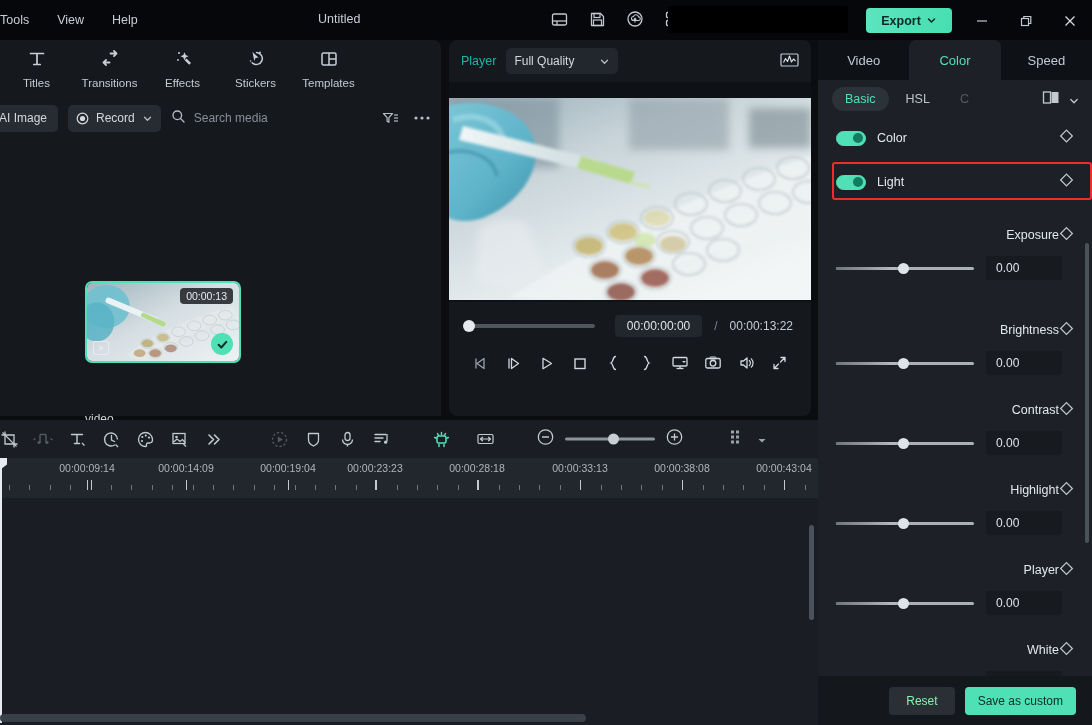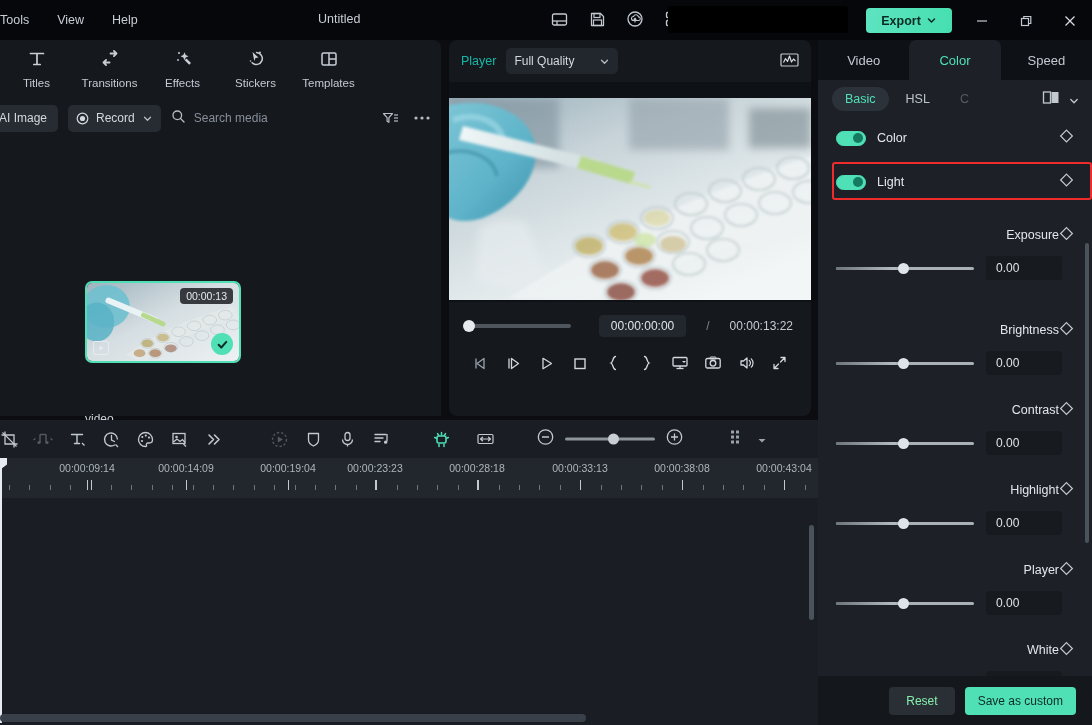--- a/index.html
+++ b/index.html
@@ -133,21 +133,21 @@
     cursor: pointer;
   }
   .scope-ic { position: absolute; right: 12px; top: 12px; cursor: pointer; }
   .pv-stage {
     position: absolute; left: 0; top: 42px; width: 362px; height: 220px;
     background: #0e1115; overflow: hidden;
   }
   .pv-video { position: absolute; left: 0; top: 16px; width: 362px; height: 202px; }
 
   .pv-ctrl { position: absolute; left: 0; top: 270px; width: 362px; }
-  .scrub-row { display: flex; align-items: center; gap: 12px; padding: 0 18px;
+  .scrub-row { display: flex; align-items: center; gap: 4px; padding: 0 18px;
                height: 32px; }
   .scrub-track { position: relative; width: 155px; height: 4px;
                  background: #50565e; border-radius: 2px; cursor: pointer; }
   .scrub-knob { position: absolute; left: -4px; top: -4px; width: 12px;
                 height: 12px; border-radius: 50%; background: #e6eaef; }
   .tc-box { margin-left: 16px; background: #22272e; border-radius: 4px;
             padding: 4px 12px; font-size: 12px; color: #dfe4ea; cursor: text; }
   .tc-sep { margin: 0 8px; font-size: 12px; color: #7d858f; }
   .tc-total { font-size: 12px; color: #c6ccd4; }
   .btn-row { display: flex; align-items: center; justify-content: space-between;

